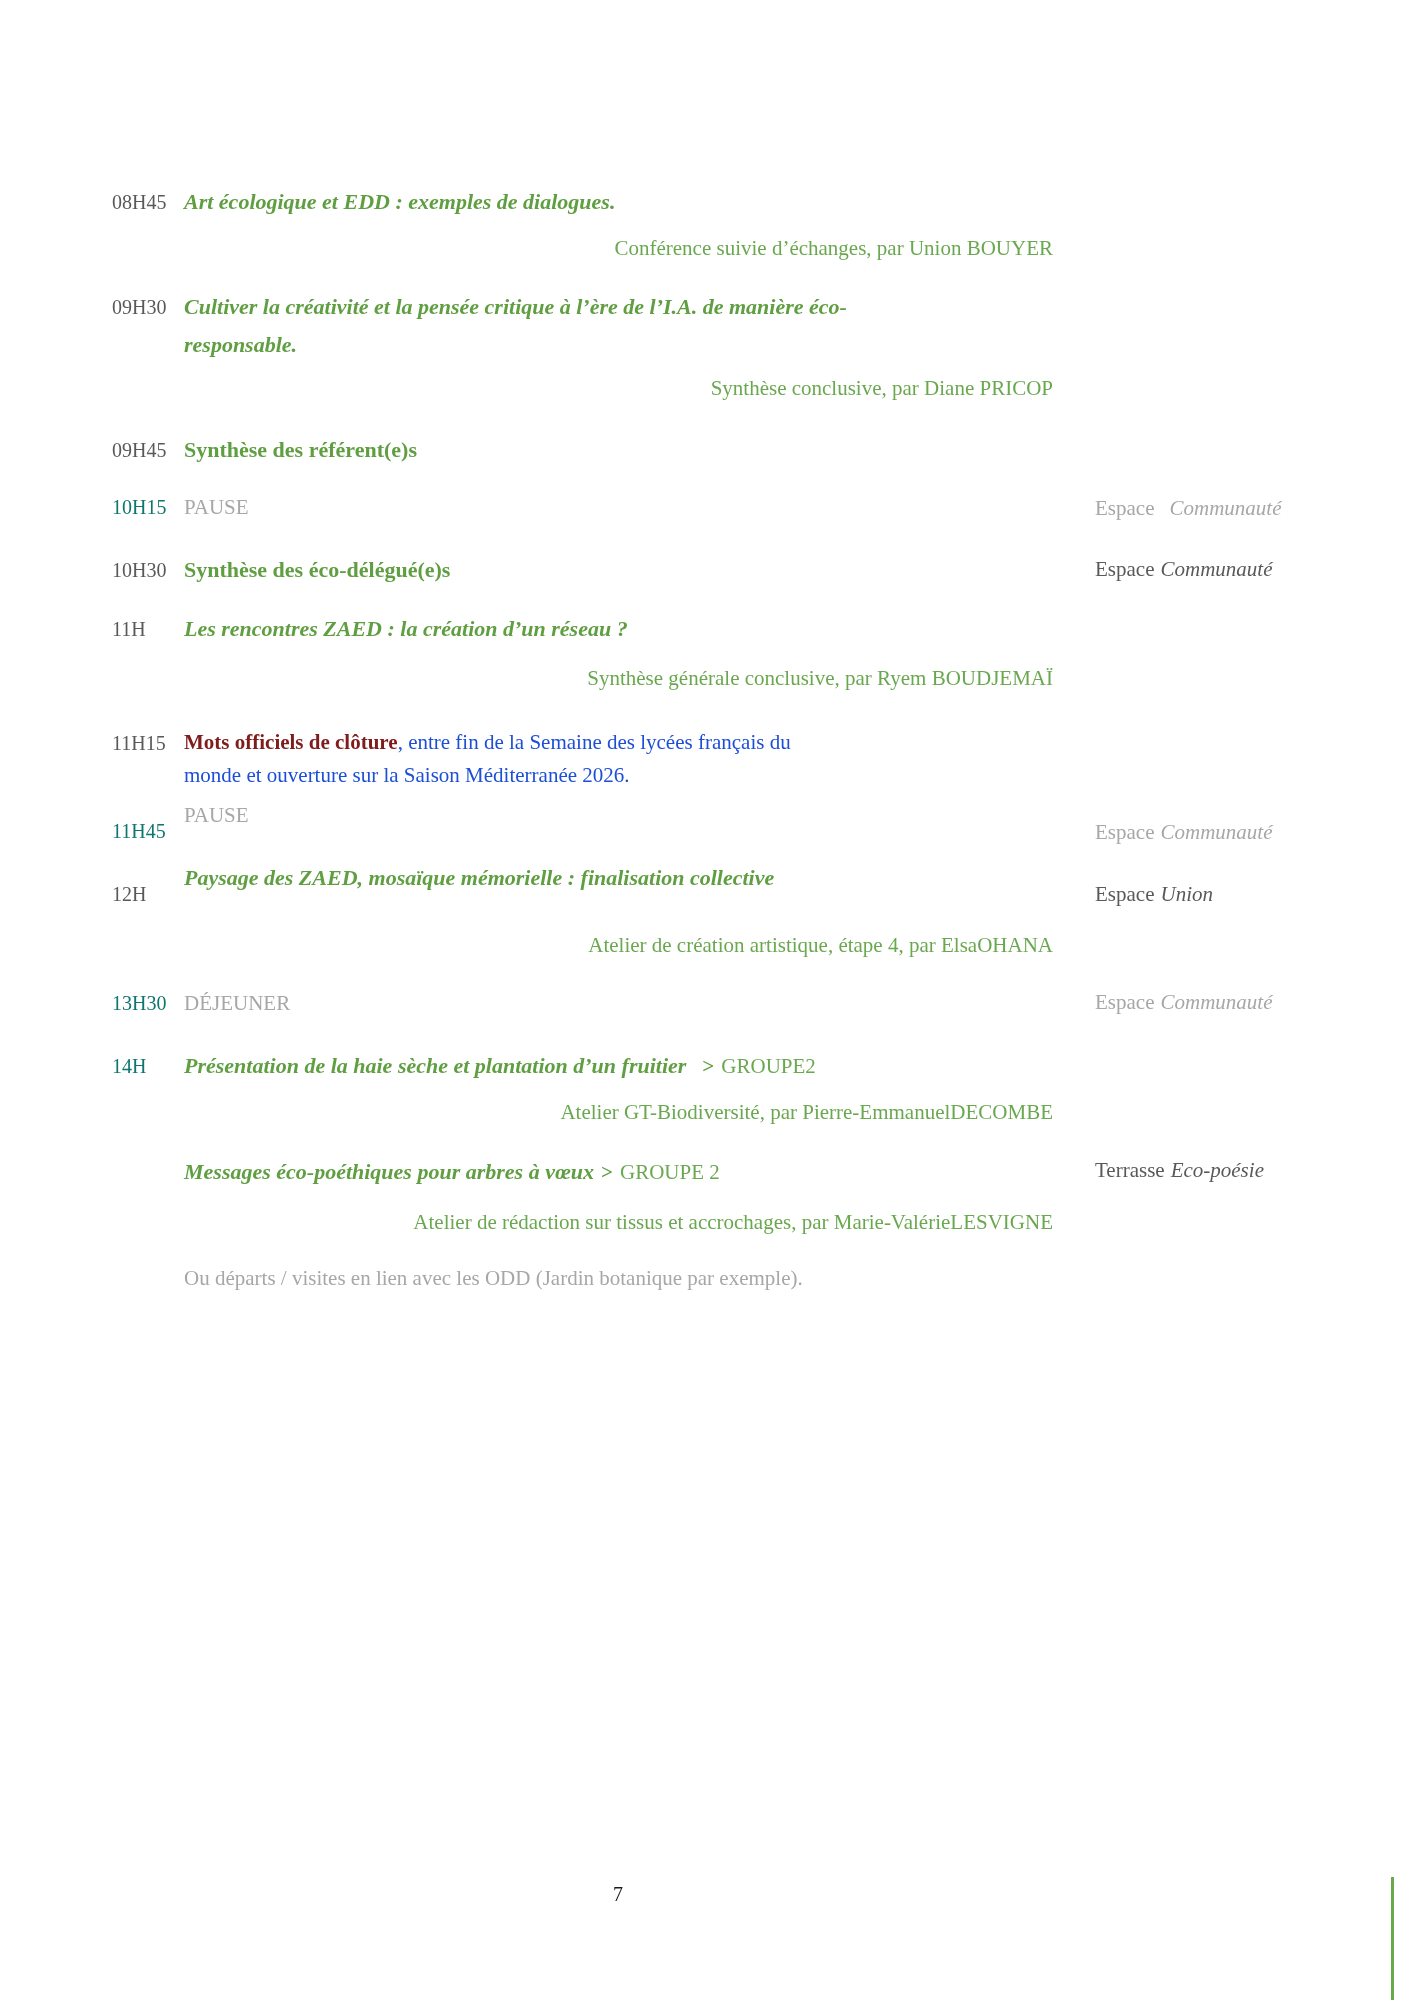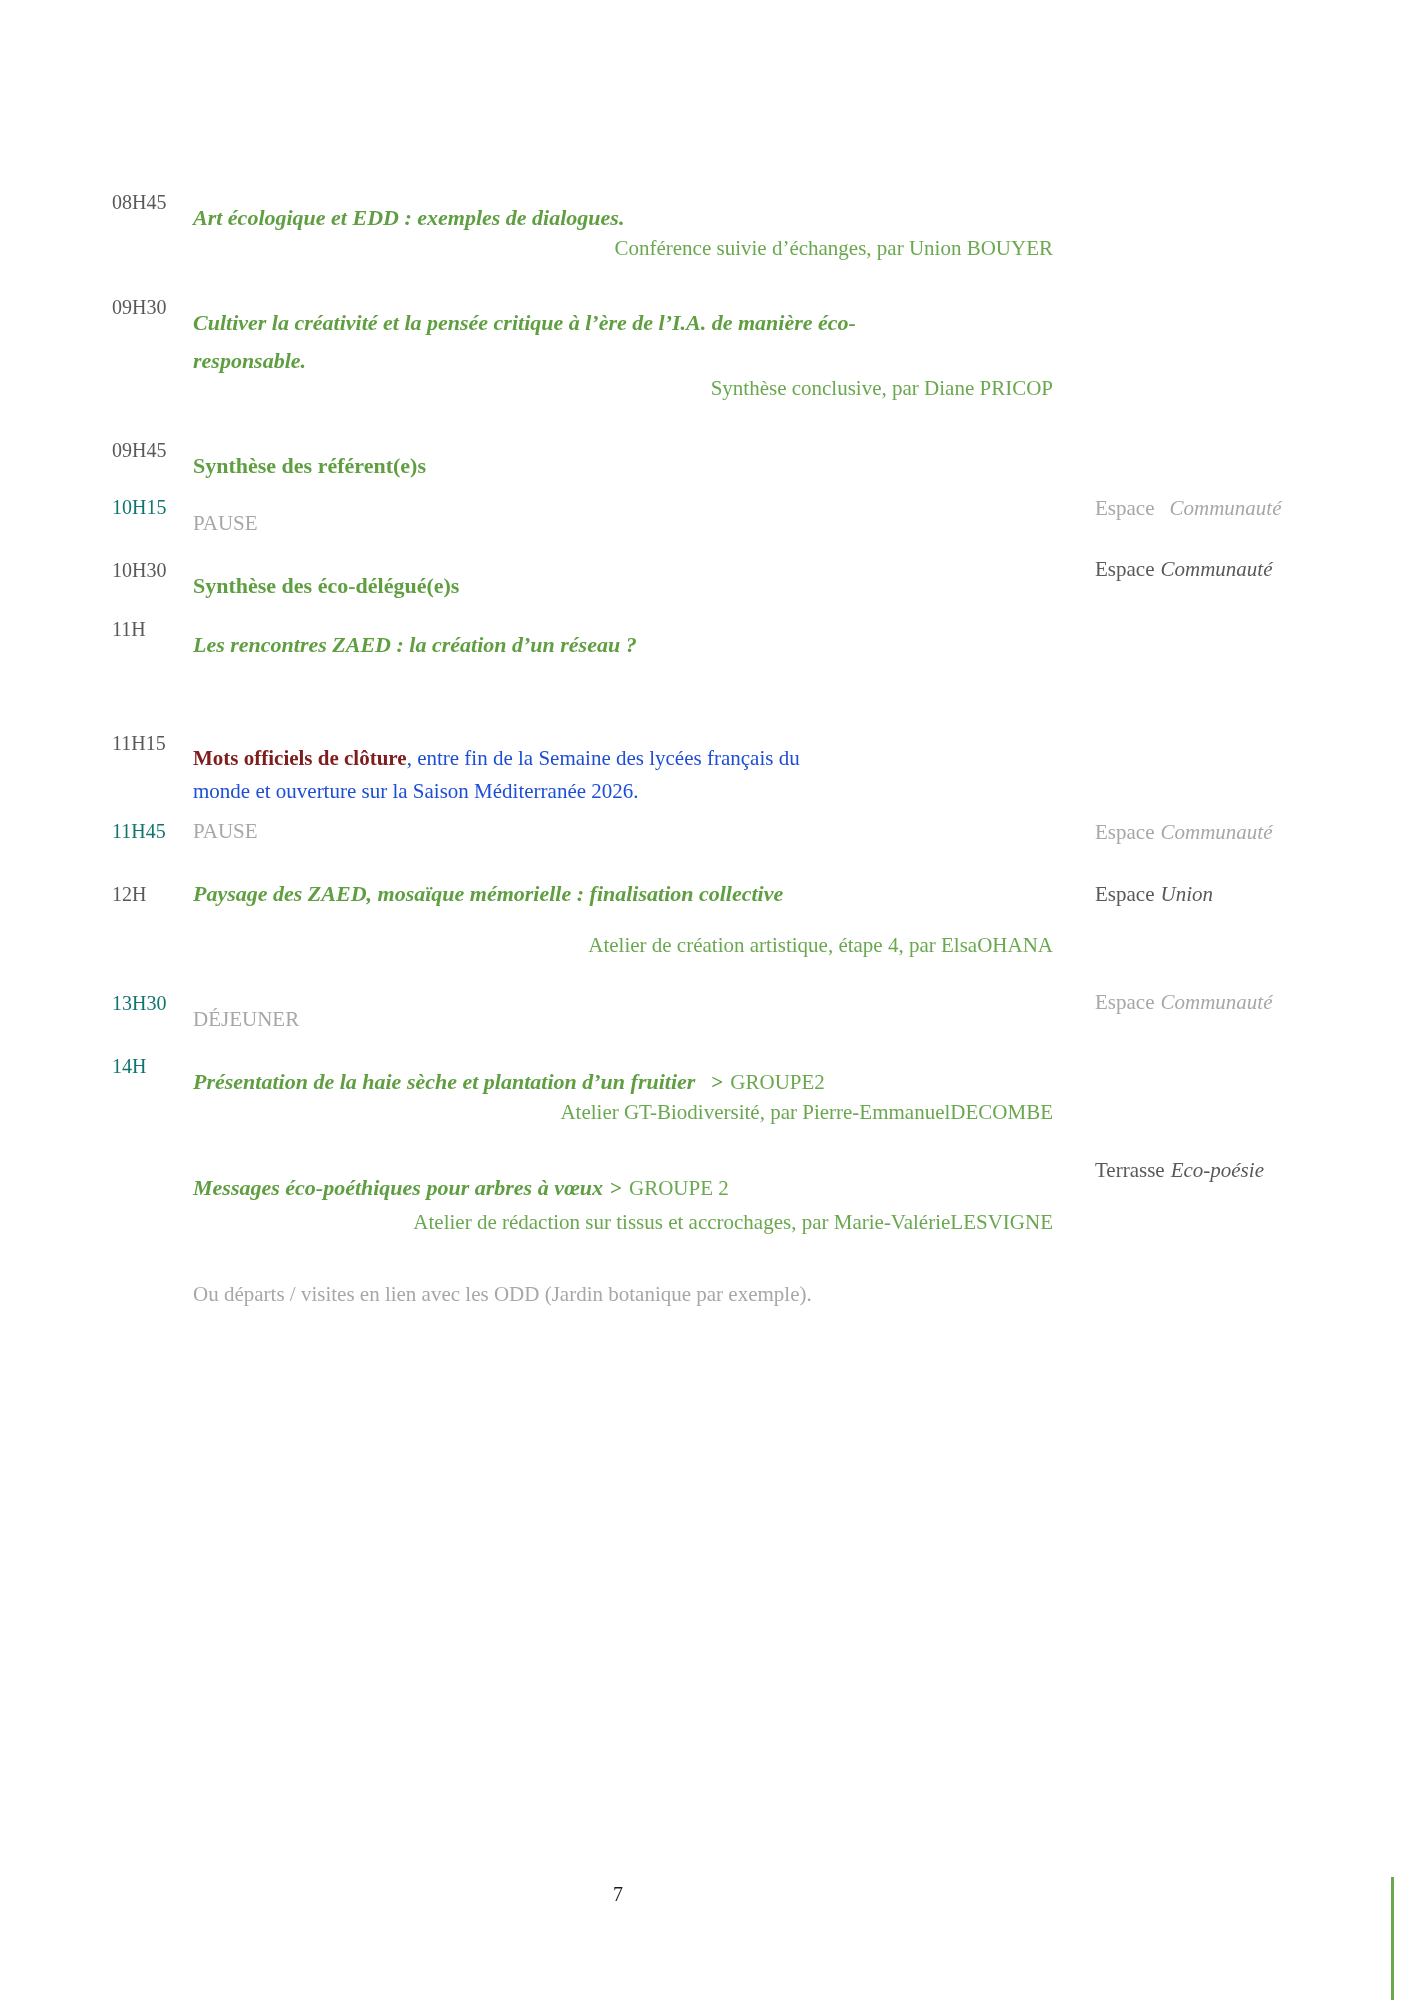--- a/index.html
+++ b/index.html
@@ -3,21 +3,21 @@
 <meta charset="utf-8">
 <style>
   html, body { margin:0; padding:0; background:#ffffff; }
   .page {
     position:relative; width:1414px; height:2000px; background:#ffffff;
     font-family:Liberation Serif, serif; overflow:hidden;
   }
   .line { position:absolute; white-space:nowrap; line-height:27px; font-size:21px; }
   .time { left:112px; color:#595959; font-size:20px; }
   .time.muted { color:#0f766e; }
-  .content { left:193px;margin-top:16px; }
+  .content { left:184px; }
   .detail { left:193px; width:860px; text-align:right; color:#6aa84f; font-size:21px; }
   .title { color:#5f9e41; font-weight:bold; font-style:italic; font-size:22px; }
   .boldtitle { color:#5f9e41; font-weight:bold; font-size:22px; }
   .seg-bold { color:#7f1d1d; font-weight:bold; }
   .seg-green { color:#1d4ed8; }
   .seg-arrow { color:#5f9e41; font-weight:bold; margin-left:16px; }
   .seg-arrow.tight { margin-left:7px; }
   .seg-group { color:#6aa84f; margin-left:7px; font-style:normal; font-weight:normal; }
   .muted-text { color:#a7a7a7; }
   .loc { left:1095px; color:#595959; font-size:21px; }
@@ -47,20 +47,21 @@
   <div class="line time muted" style="top:494px">10H15</div>
   <div class="line content muted-text" style="top:494px">PAUSE</div>
   <div class="line loc muted gap-wide" style="top:495px"><span>Espace</span><span class="loc-name">Communauté</span></div>
 
   <div class="line time" style="top:557px">10H30</div>
   <div class="line content boldtitle" style="top:556px">Synthèse des éco-délégué(e)s</div>
   <div class="line loc" style="top:556px"><span>Espace</span><span class="loc-name">Communauté</span></div>
 
   <div class="line time" style="top:616px">11H</div>
   <div class="line content title" style="top:615px">Les rencontres ZAED : la création d’un réseau ?</div>
+  <div class="line detail" style="top:665px">Synthèse générale conclusive, par Ryem BOUDJEMAÏ</div>
 
   <div class="line time" style="top:730px">11H15</div>
   <div class="line content" style="top:729px"><span class="seg-bold">Mots officiels de clôture</span><span class="seg-green">, entre fin de la Semaine des lycées français du</span></div>
   <div class="line content seg-green" style="top:762px">monde et ouverture sur la Saison Méditerranée 2026.</div>
 
   <div class="line content muted-text" style="top:802px">PAUSE</div>
   <div class="line time muted" style="top:818px">11H45</div>
   <div class="line loc muted" style="top:819px"><span>Espace</span><span class="loc-name">Communauté</span></div>
 
   <div class="line content title" style="top:864px">Paysage des ZAED, mosaïque mémorielle : finalisation collective</div>

